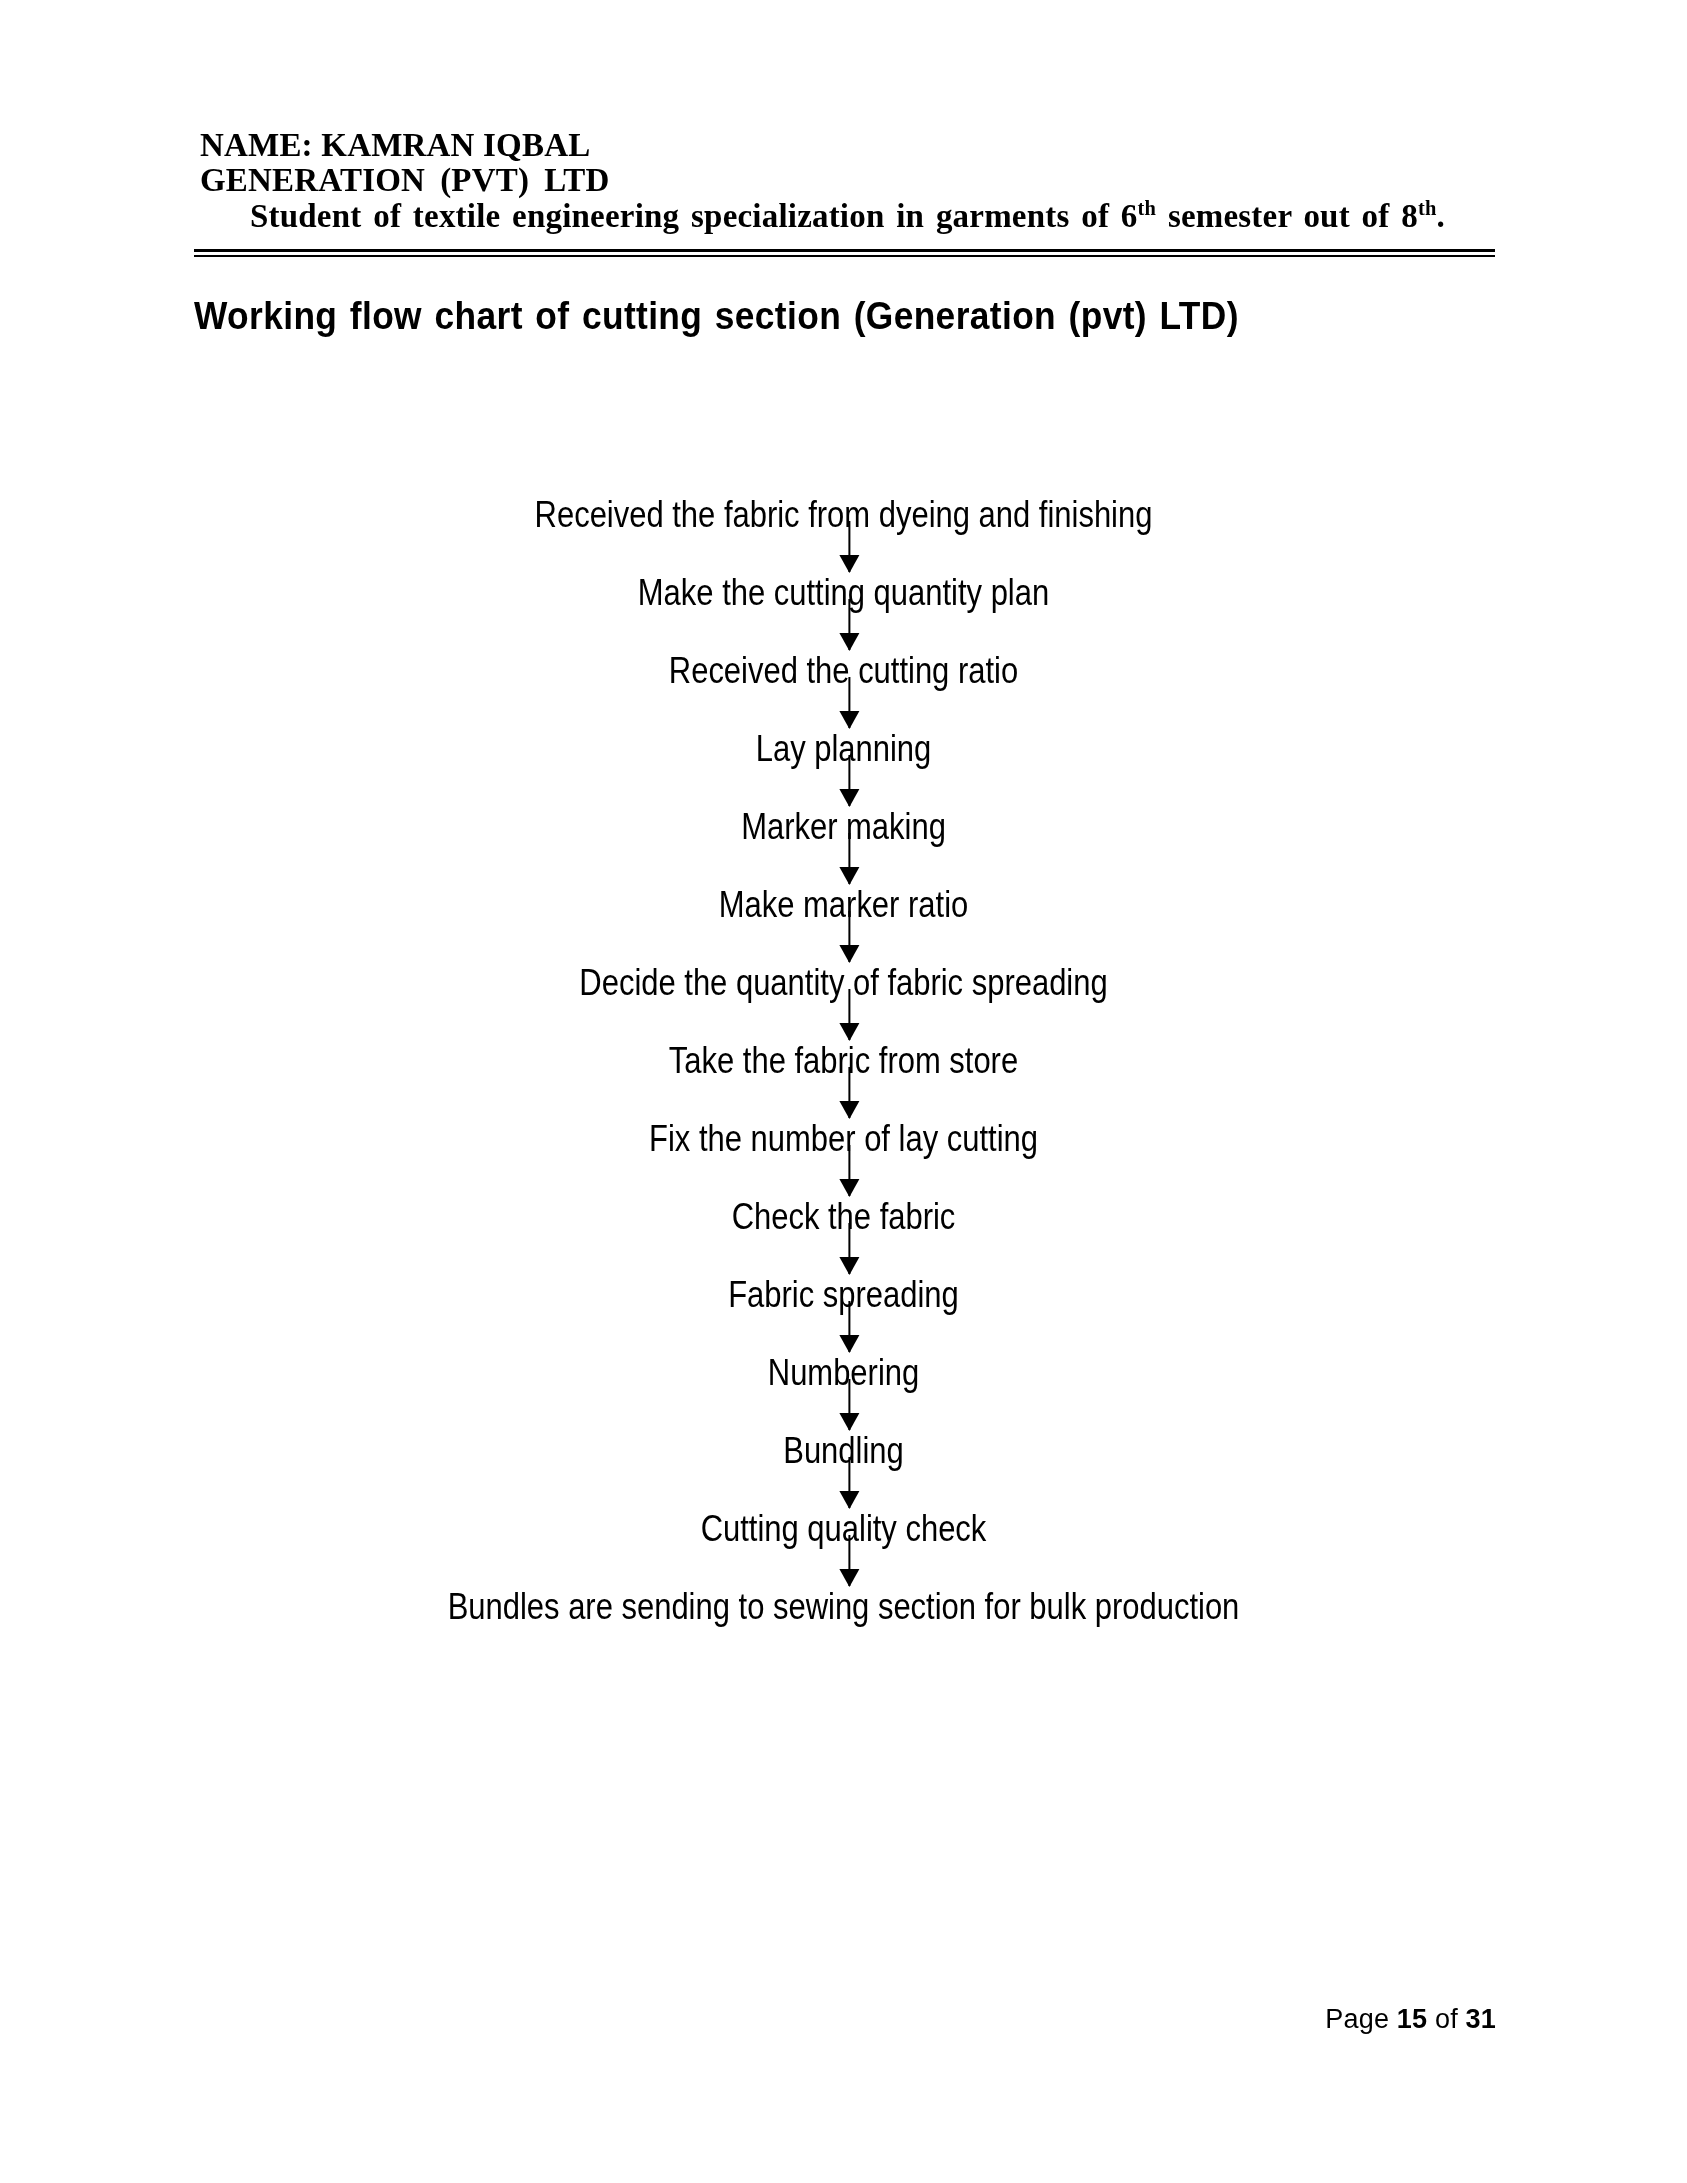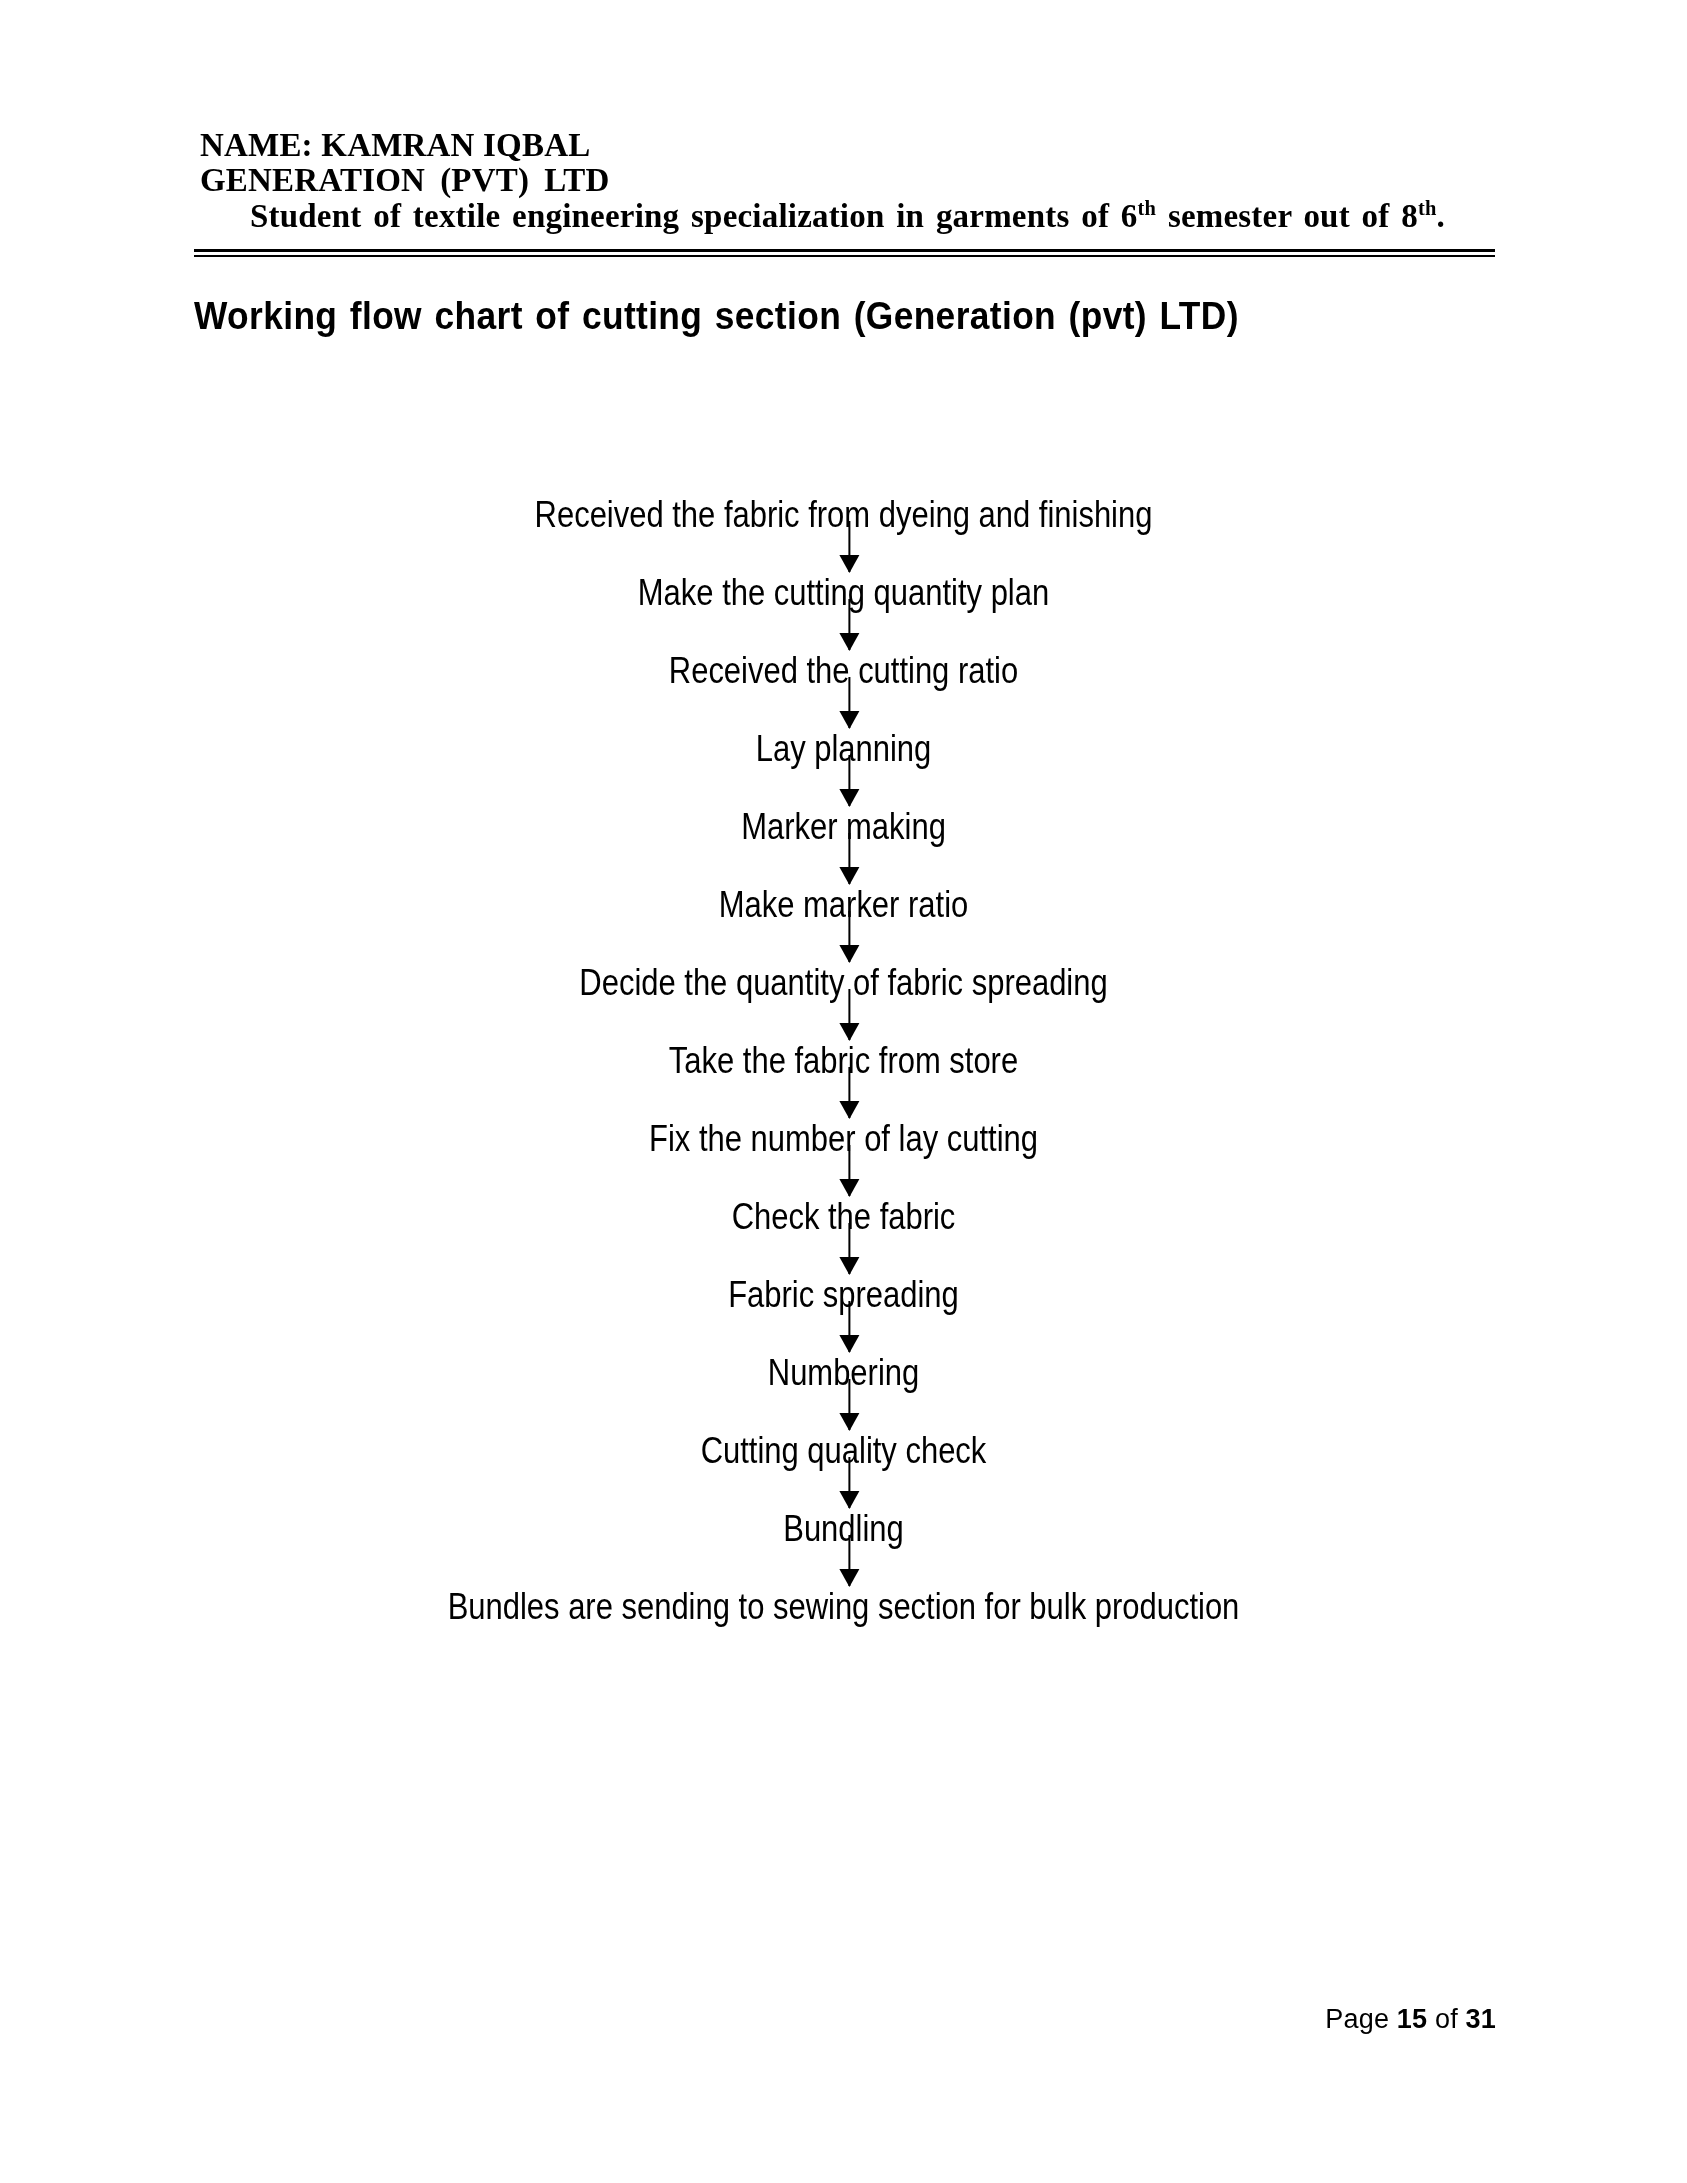--- a/index.html
+++ b/index.html
@@ -265,28 +265,28 @@
         </div>
       </div>
       <div class="flow-row">
         <div class="flow-label">Numbering</div>
         <div class="flow-arrow">
           <div class="shaft"></div>
           <div class="head"></div>
         </div>
       </div>
       <div class="flow-row">
+        <div class="flow-label">Bundling</div>
+        <div class="flow-arrow">
+          <div class="shaft"></div>
+          <div class="head"></div>
+        </div>
+      </div>
+      <div class="flow-row">
         <div class="flow-label">Cutting quality check</div>
-        <div class="flow-arrow">
-          <div class="shaft"></div>
-          <div class="head"></div>
-        </div>
-      </div>
-      <div class="flow-row">
-        <div class="flow-label">Bundling</div>
         <div class="flow-arrow">
           <div class="shaft"></div>
           <div class="head"></div>
         </div>
       </div>
       <div class="flow-row">
         <div class="flow-label">Bundles are sending to sewing section for bulk production</div>
       </div>
     </div>
 

